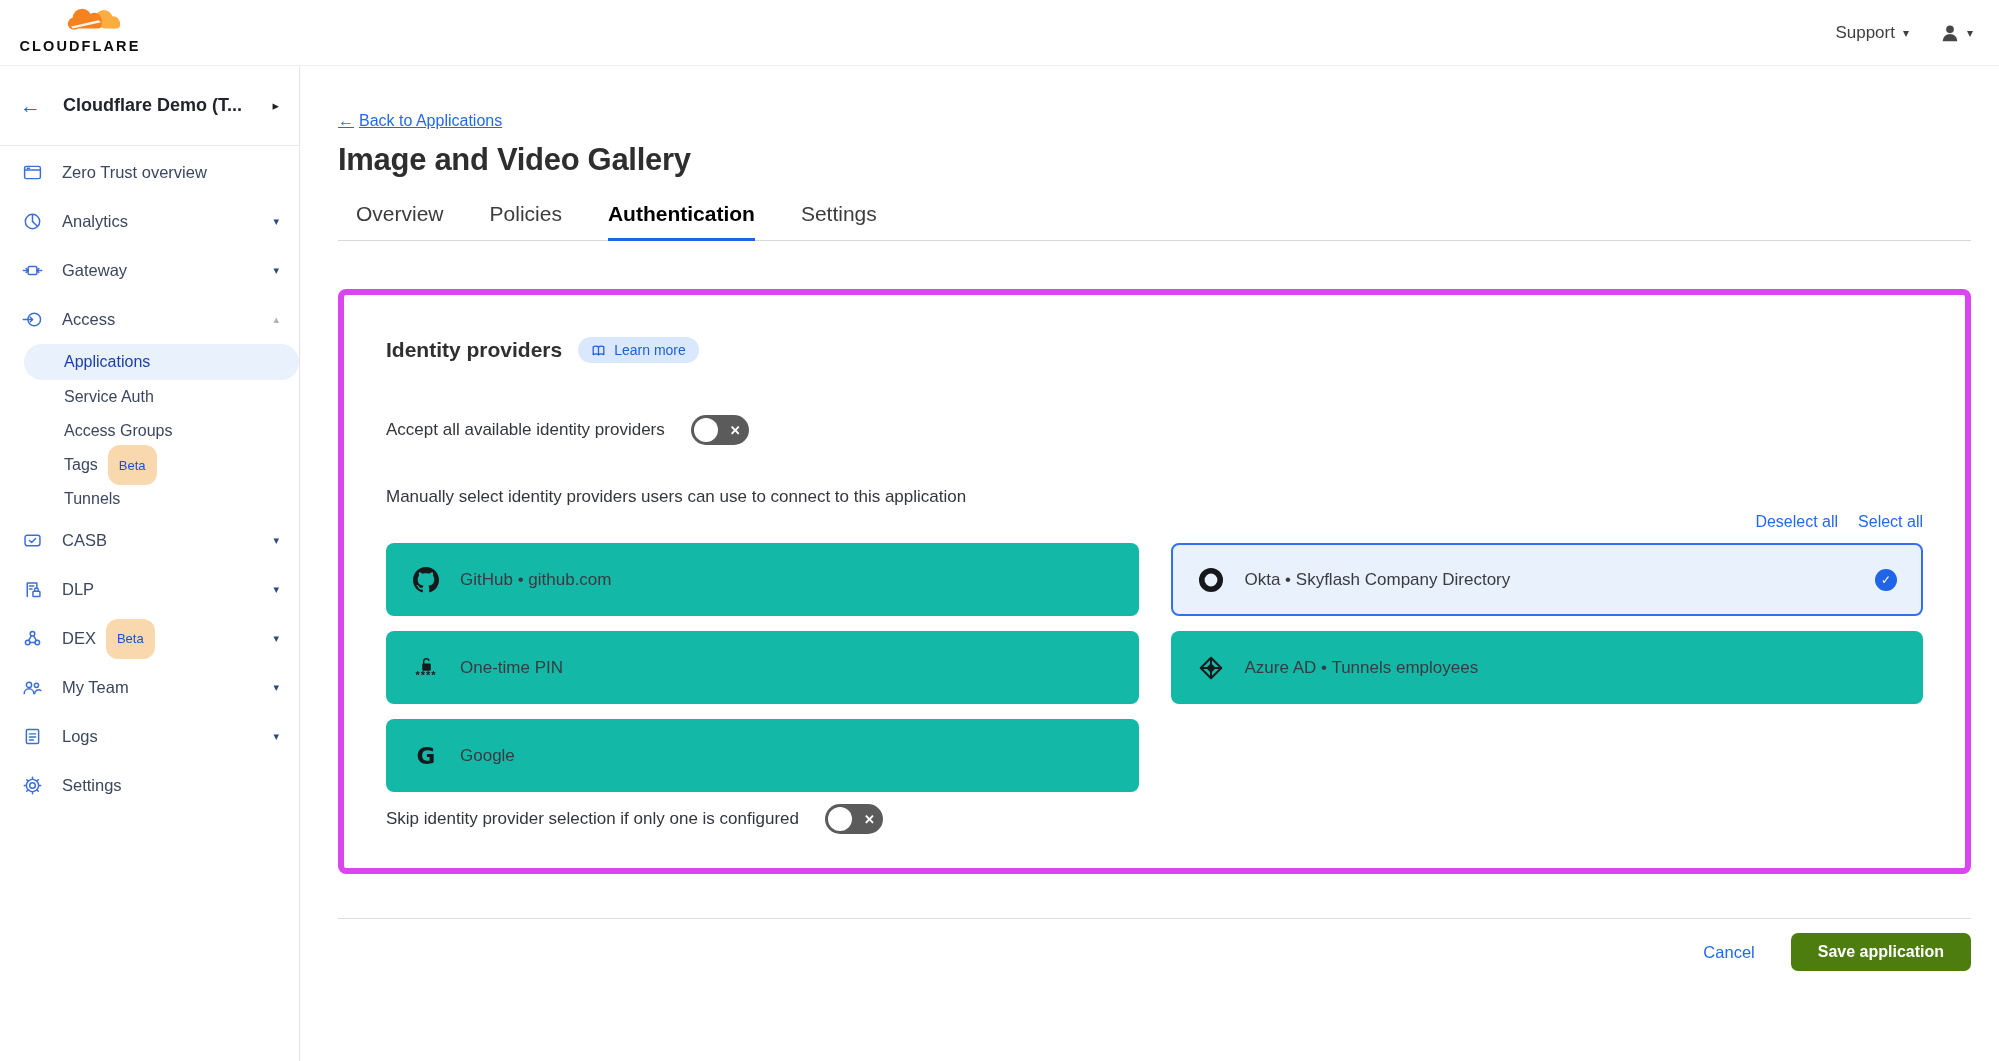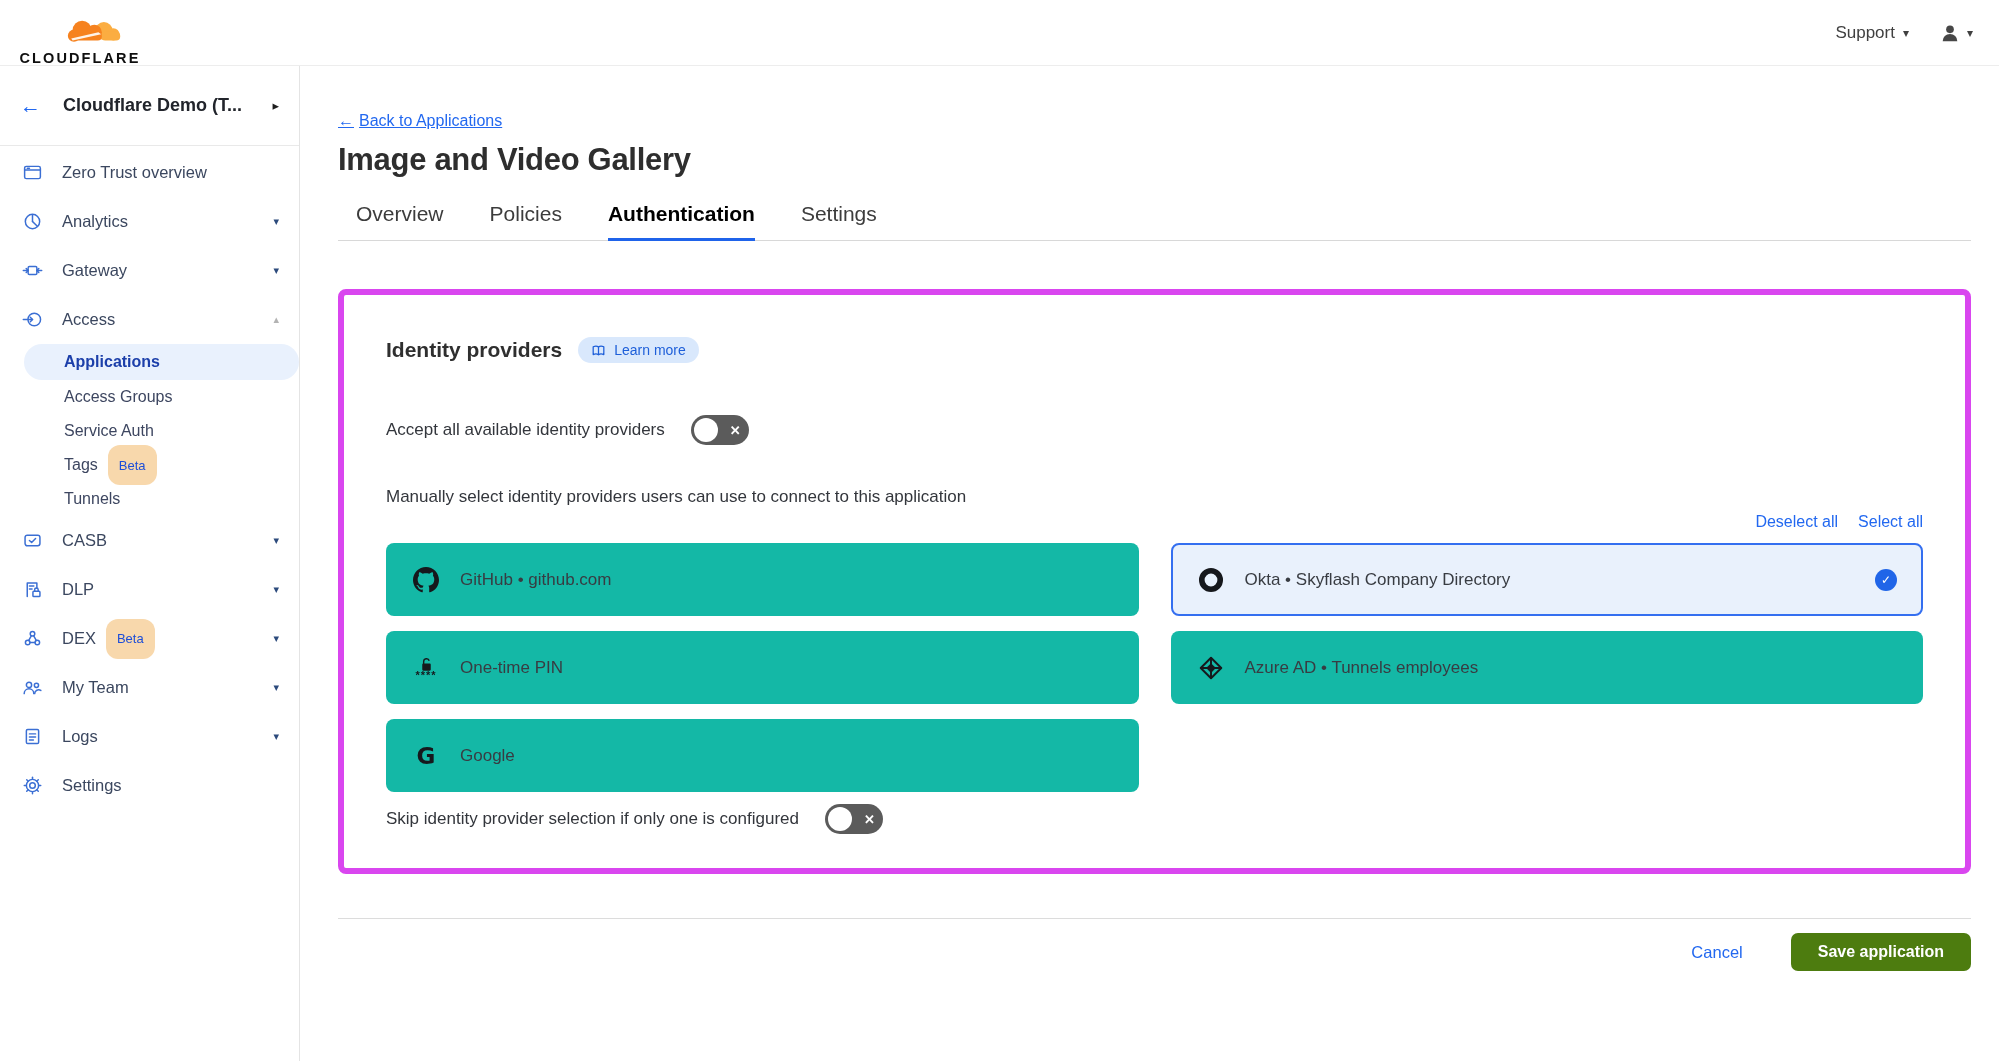--- a/index.html
+++ b/index.html
@@ -1,41 +1,41 @@
 <!DOCTYPE html>
 <html><head>
 <meta charset="utf-8">
 <style>
   * { margin:0; padding:0; box-sizing:border-box; }
   html,body { width:1999px; height:1061px; background:#fff; font-family:"Liberation Sans", sans-serif; overflow:hidden; }
 
   
   .topbar { position:absolute; left:0; top:0; width:1999px; height:66px; background:#fff; border-bottom:1px solid #ededed; z-index:5; }
-  .logo { position:absolute; left:16px; top:16px; width:128px; display:flex; flex-direction:column; align-items:center; cursor:pointer; }
+  .logo { position:absolute; left:16px; top:4px; width:128px; display:flex; flex-direction:column; align-items:center; cursor:pointer; }
   .logo svg.cloud { width:70px; height:34px; margin-left:26px; }
   .brand-text { font-size:14.5px; font-weight:800; letter-spacing:2.1px; color:#0f0f0f; margin-top:0px; }
   .topbar-right { position:absolute; right:26px; top:0; height:66px; display:flex; align-items:center; gap:30px; color:#404040; }
   .support { display:flex; align-items:center; gap:8px; font-size:17px; cursor:pointer; }
   .caret { font-size:12px; color:#404040; line-height:1; }
   .account-menu { display:flex; align-items:center; gap:6px; cursor:pointer; }
 
   
   .sidebar { position:absolute; left:0; top:66px; width:300px; bottom:0; background:#fff; border-right:1px solid #e4e4e4; }
   .acct-row { height:80px; display:flex; align-items:center; padding:0 20px; border-bottom:1px solid #e9e9e9; }
   .acct-back { color:#2268f0; font-size:21px; cursor:pointer; }
   .acct-name { margin-left:22px; font-size:18px; font-weight:700; color:#21242b; white-space:nowrap; }
   .acct-caret { margin-left:auto; font-size:13px; color:#1d1d1d; cursor:pointer; }
   .nav { padding-top:2px; }
   .nav-item { height:49px; display:flex; align-items:center; padding-left:22px; cursor:pointer; }
   .nav-item .nicon { width:22px; height:22px; color:#3b6fd4; flex:0 0 22px; display:flex; align-items:center; }
   .nav-item .nlabel { margin-left:18px; font-size:16.5px; color:#3b475f; }
   .nav-item .ncaret { margin-left:auto; margin-right:20px; font-size:11px; color:#2c4a7c; }
   .nav-item .ncaret.up { color:#b3b3b3; }
   .sub-item { height:34px; display:flex; align-items:center; padding-left:64px; font-size:16px; color:#3d4660; cursor:pointer; }
-  .sub-item.active { height:36px; margin-left:24px; padding-left:40px; border-radius:18px; background:#e9f1fd; color:#1c3faa; font-weight:700; }
+  .sub-item.active { height:36px; margin-left:24px; padding-left:40px; border-radius:18px; background:#e9f1fd; color:#1c3faa; font-weight:400; }
   .beta-badge { display:inline-flex; align-items:center; height:40px; padding:0 11px; margin-left:10px; border-radius:12px; background:#f8d8ac; color:#1d4ed8; font-size:13px; font-weight:500; }
 
   
   .main { position:absolute; left:300px; top:66px; right:0; bottom:0; background:#fff; padding:0 28px 0 38px; overflow:hidden; }
   .back-link { margin-top:46px; display:inline-flex; align-items:center; gap:5px; color:#2268f0; font-size:16px; text-decoration:underline; cursor:pointer; }
   .page-title { margin-top:12px; font-size:31px; font-weight:700; color:#2e2e2e; letter-spacing:-0.3px; }
   .tabs { margin-top:24px; display:flex; gap:46px; border-bottom:1px solid #d8d8d8; padding-left:18px; }
   .tab { padding-bottom:12px; font-size:21px; color:#3c3c3c; font-weight:500; border-bottom:3px solid transparent; margin-bottom:-1px; cursor:pointer; }
   .tab.active { color:#000000; font-weight:700; border-bottom-color:#1f63ea; }
 
@@ -56,21 +56,21 @@
   .provider { height:73px; border-radius:8px; background:#14b8a6; display:flex; align-items:center; padding:0 26px; gap:20px; cursor:pointer; }
   .provider .pname { font-size:17px; color:#383c42; }
   .provider.selected { background:#e9f1fc; border:2px solid #346ff0; padding:0 24px; }
   .provider .picon { width:28px; display:flex; flex-direction:column; align-items:center; justify-content:center; color:#16181c; }
   .check-circle { margin-left:auto; width:22px; height:22px; border-radius:50%; background:#2065e8; color:#fff; font-size:12px; display:flex; align-items:center; justify-content:center; }
   .otp-stars { font-size:11px; font-weight:700; letter-spacing:1px; line-height:5px; color:#16181c; }
   .google-g { font-size:23px; font-weight:800; color:#16181c; font-family:"DejaVu Sans", sans-serif; }
   .instant-head { margin-top:56px; font-size:17px; font-weight:700; color:#2f2f2f; }
   .instant-row { margin-top:12px; }
   .footer-divider { margin-top:44px; border-top:1px solid #dcdcdc; }
-  .footer { margin-top:14px; display:flex; justify-content:flex-end; align-items:center; gap:48px; }
+  .footer { margin-top:14px; display:flex; justify-content:flex-end; align-items:center; gap:36px; }
   .cancel-link { font-size:16.5px; color:#2268f0; cursor:pointer; }
   .save-btn { height:38px; padding:0 27px; border:none; border-radius:7px; background:#4d7c0f; color:#fff; font-size:16px; font-weight:700; font-family:"Liberation Sans", sans-serif; cursor:pointer; }
 </style>
 </head>
 <body>
 
 <div class="topbar">
   <div class="logo">
     <svg class="cloud" viewBox="0 0 100 50">
       <circle cx="66" cy="22" r="13" fill="#fbad41"></circle>
@@ -154,24 +154,24 @@
         </svg>
         </span>
       <span class="nlabel">Access</span>
       <span class="ncaret up">▴</span>
     </div>
 
     <div class="sub-item active">
       <span>Applications</span>
     </div>
     <div class="sub-item">
+      <span>Service Auth</span>
+    </div>
+    <div class="sub-item">
       <span>Access Groups</span>
-    </div>
-    <div class="sub-item">
-      <span>Service Auth</span>
     </div>
     <div class="sub-item">
       <span>Tags</span>
       <span class="beta-badge">Beta</span>
     </div>
     <div class="sub-item">
       <span>Tunnels</span>
     </div>
 
     <div class="nav-item">

